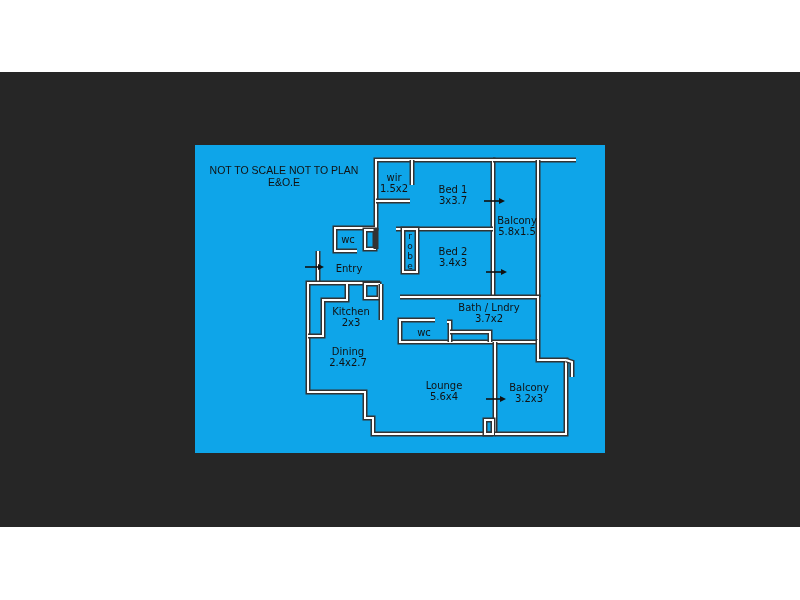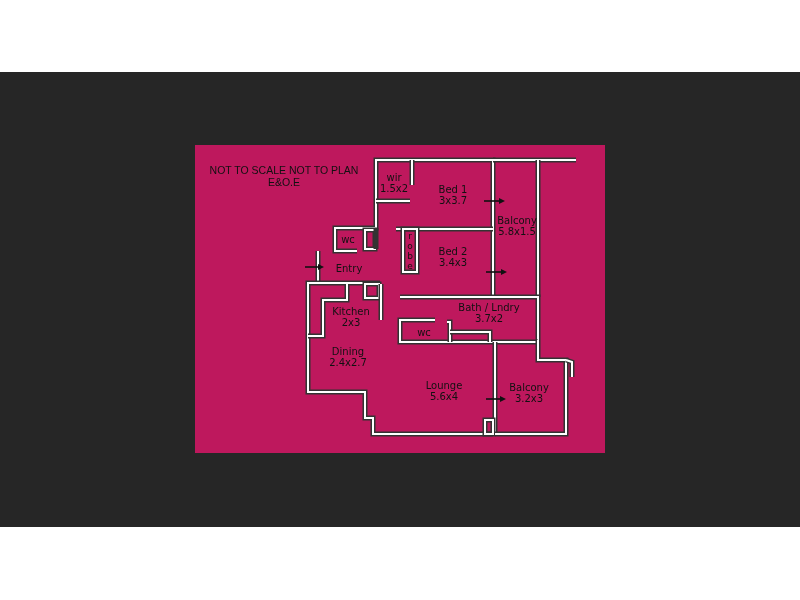--- a/index.html
+++ b/index.html
@@ -1,17 +1,17 @@
 <!DOCTYPE html>
 <html><head>
   <meta charset="utf-8">
   <style>
     html, body { margin:0; padding:0; background:#ffffff; width:800px; height:600px; overflow:hidden; }
     .band { position:absolute; left:0; top:72px; width:800px; height:455px; background:#262626; }
-    .plan { position:absolute; left:195px; top:145px; width:410px; height:308px; background:#be185d; }
+    .plan { position:absolute; left:195px; top:145px; width:410px; height:308px; background:#0ea5e9; }
     svg { position:absolute; left:0; top:0; }
     .lbl { font-family:"DejaVu Sans", sans-serif; font-size:10px; fill:#111; text-anchor:middle; }
     .note { font-family:"Liberation Sans", sans-serif; font-size:10.5px; fill:#111; text-anchor:middle; }
     .w { fill:none; stroke:#333; stroke-width:5; }
     .wi { fill:none; stroke:#fff; stroke-width:2; }
     .ar { stroke:#111; stroke-width:1.6; }
   </style>
 </head>
 <body>
 

